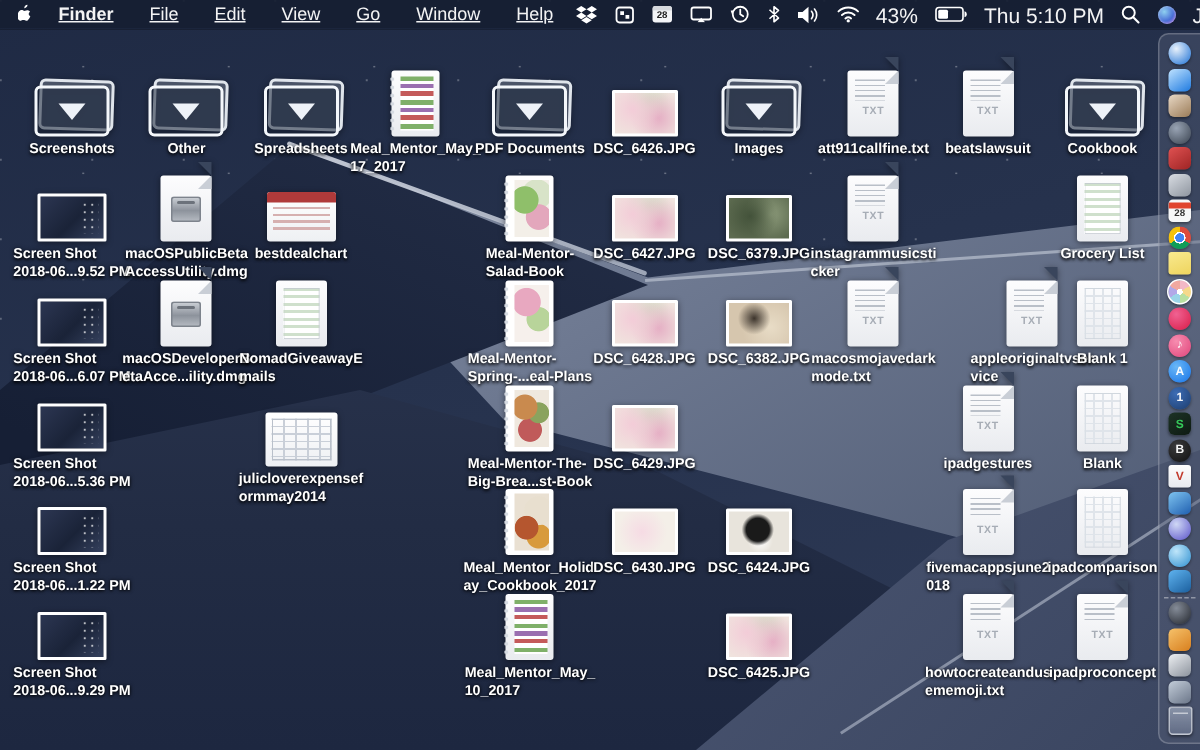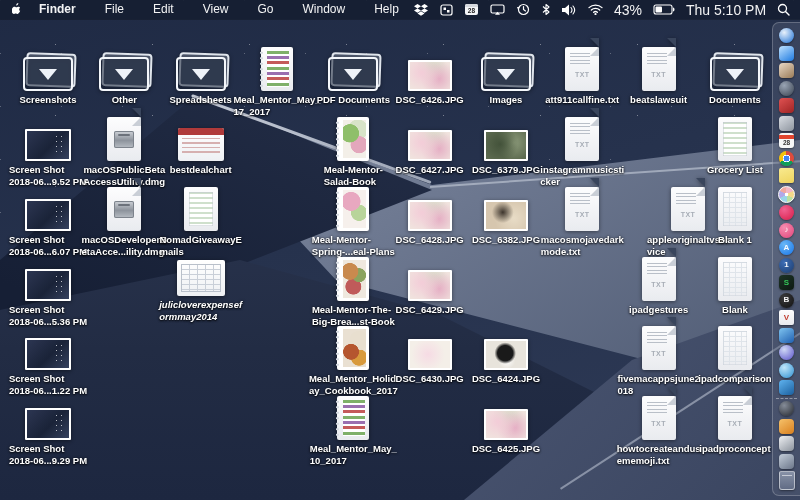--- a/index.html
+++ b/index.html
@@ -21,21 +21,21 @@
     clip-path:polygon(0 62%,30% 52%,55% 63%,75% 79%,100% 88%,100% 100%,0 100%);}
   .wp .br-slope{position:absolute;inset:0;background:linear-gradient(135deg,#6a7590 0%,#4c5773 55%,#3a4560 100%);
     clip-path:polygon(58% 100%,79% 72%,100% 60%,100% 100%);}
   .wp .crest3{position:absolute;left:560px;top:488px;width:330px;height:2px;background:#9aa3b5;transform:rotate(-33deg);transform-origin:left top;opacity:.8;}
 
   
   .menubar{position:absolute;top:0;left:0;right:0;height:19px;display:flex;align-items:center;
     background:rgba(22,30,50,.92);color:rgba(255,255,255,.95);font-size:12px;z-index:50;
     box-shadow:0 1px 0 rgba(0,0,0,.25);}
   .menubar .apple{padding:0 10px 0 12px;display:flex;align-items:center;}
-  .menus{display:flex;list-style:none;margin:0;padding:0;gap:11px;}
+  .menus{display:flex;list-style:none;margin:0;padding:0;gap:6px;text-decoration:underline;}
   .menus li{padding:0 9px;cursor:default;line-height:19px;}
   .menus li:first-child{font-weight:bold;padding-left:6px;}
   .mb-right{margin-left:auto;display:flex;align-items:center;gap:0;padding-right:6px;}
   .mb-ic{display:flex;align-items:center;justify-content:center;padding:0 6px;height:19px;}
   .mb-txt{padding:0 5px;white-space:nowrap;font-size:14px;}
   .mb-cal{width:13px;height:11px;background:#f4f5f7;border-radius:2px;position:relative;overflow:hidden;display:flex;align-items:flex-end;justify-content:center;}
   .mb-cal::before{content:"";position:absolute;top:0;left:0;right:0;height:3px;background:#d6d9de;}
   .mb-cal span{font-size:6.5px;color:#222;font-weight:bold;line-height:8px;}
   .siri-dot{width:12px;height:12px;border-radius:50%;background:radial-gradient(circle at 35% 32%,#8fd0f0 0%,#4a6fd6 55%,#a84fd0 100%);box-shadow:inset 0 0 2px rgba(255,255,255,.6);}
 
@@ -333,21 +333,21 @@
       </div>
       <div class="desk-item" style="left: 690.97px; top: 24px;">
         <div class="art">
           <div class="stack">
             <div class="back"></div>
             <div class="front">
               <div class="tri"></div>
             </div>
           </div>
         </div>
-        <div class="desk-label">Documents</div>
+        <div class="desk-label">Cookbook</div>
       </div>
       <div class="desk-item" style="left: 4px; top: 94px;">
         <div class="art">
           <div class="shot"></div>
         </div>
         <div class="desk-label">Screen Shot
 2018-06...9.52 PM</div>
       </div>
       <div class="desk-item" style="left: 80.33px; top: 94px;">
         <div class="art">
@@ -478,21 +478,21 @@
         </div>
         <div class="desk-label">Blank 1</div>
       </div>
       <div class="desk-item" style="left: 4px; top: 234px;">
         <div class="art">
           <div class="shot"></div>
         </div>
         <div class="desk-label">Screen Shot
 2018-06...5.36 PM</div>
       </div>
-      <div class="desk-item" style="left: 156.66px; top: 229px; font-style: italic;">
+      <div class="desk-item" style="left: 156.66px; top: 244px;">
         <div class="art">
           <div class="landscape tabledoc"></div>
         </div>
         <div class="desk-label">julicloverexpensef
 ormmay2014</div>
       </div>
       <div class="desk-item" style="left: 309.32px; top: 234px;">
         <div class="art">
           <div class="book bk-breakfast">
             <div class="cover"></div>

